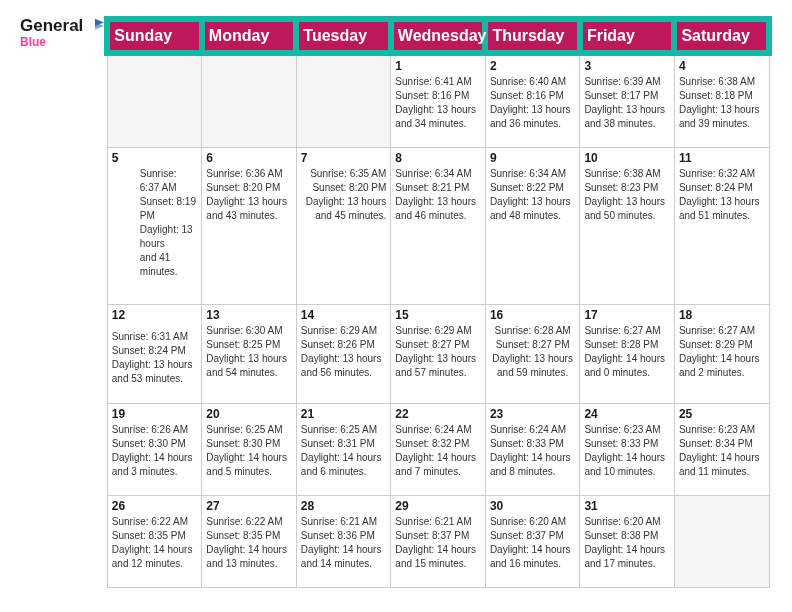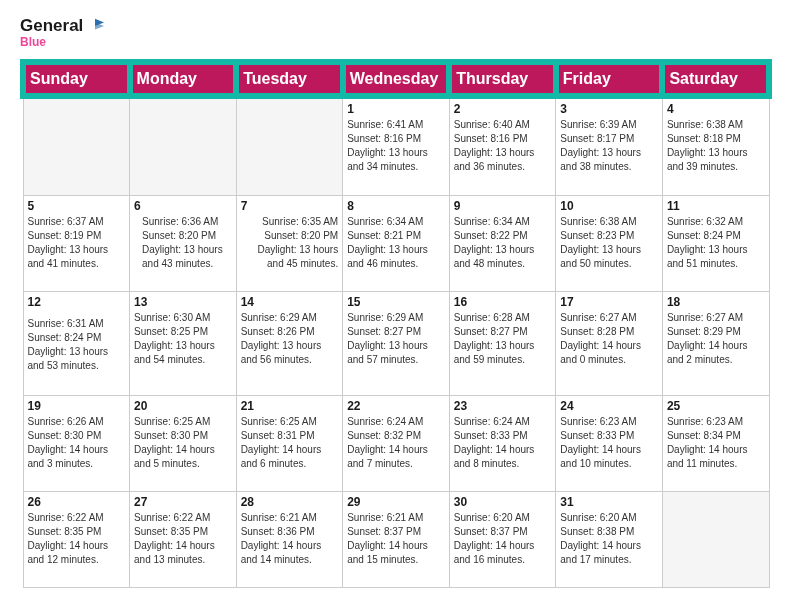--- a/index.html
+++ b/index.html
@@ -8,21 +8,21 @@
       background: #fff;
       width: 792px;
       height: 612px;
       overflow: hidden;
     }
     .page {
       width: 792px;
       height: 612px;
       padding: 16px 20px 24px 20px;
       display: flex;
-      flex-direction: column;
+      flex-direction: row;
     }
     .header {
       display: flex;
       justify-content: space-between;
       align-items: flex-start;
       margin-bottom: 10px;
     }
     .logo {
       display: flex;
       align-items: center;
@@ -146,28 +146,28 @@
             <span class="day-number">4</span>
             <div class="day-info" style="white-space: pre-line;">Sunrise: 6:38 AM
 Sunset: 8:18 PM
 Daylight: 13 hours
 and 39 minutes.</div>
           </td>
         </tr>
         <tr>
           <td>
             <span class="day-number">5</span>
-            <div class="day-info" style="white-space: pre-line;">Sunrise: 6:37 AM
+            <div class="day-info" style="white-space: pre-line; margin-left: 28px;">Sunrise: 6:37 AM
 Sunset: 8:19 PM
 Daylight: 13 hours
 and 41 minutes.</div>
           </td>
           <td>
             <span class="day-number">6</span>
-            <div class="day-info" style="white-space: pre-line; margin-left: 8px;">Sunrise: 6:36 AM
+            <div class="day-info" style="white-space: pre-line;">Sunrise: 6:36 AM
 Sunset: 8:20 PM
 Daylight: 13 hours
 and 43 minutes.</div>
           </td>
           <td>
             <span class="day-number">7</span>
             <div class="day-info" style="white-space: pre-line; text-align: right;">Sunrise: 6:35 AM
 Sunset: 8:20 PM
 Daylight: 13 hours
 and 45 minutes.</div>
@@ -225,21 +225,21 @@
           </td>
           <td>
             <span class="day-number">15</span>
             <div class="day-info" style="white-space: pre-line;">Sunrise: 6:29 AM
 Sunset: 8:27 PM
 Daylight: 13 hours
 and 57 minutes.</div>
           </td>
           <td>
             <span class="day-number">16</span>
-            <div class="day-info" style="white-space: pre-line;">Sunrise: 6:28 AM
+            <div class="day-info" style="white-space: pre-line; text-align: center;">Sunrise: 6:28 AM
 Sunset: 8:27 PM
 Daylight: 13 hours
 and 59 minutes.</div>
           </td>
           <td>
             <span class="day-number">17</span>
             <div class="day-info" style="white-space: pre-line;">Sunrise: 6:27 AM
 Sunset: 8:28 PM
 Daylight: 14 hours
 and 0 minutes.</div>

